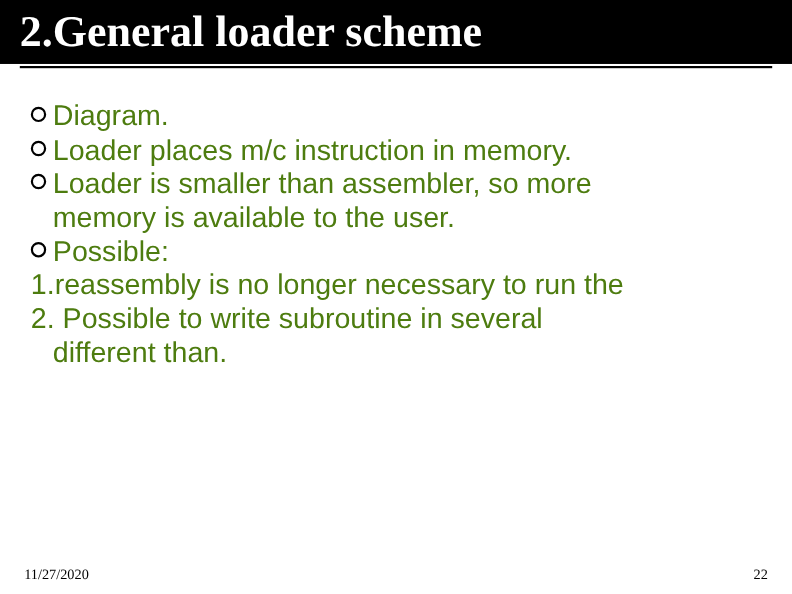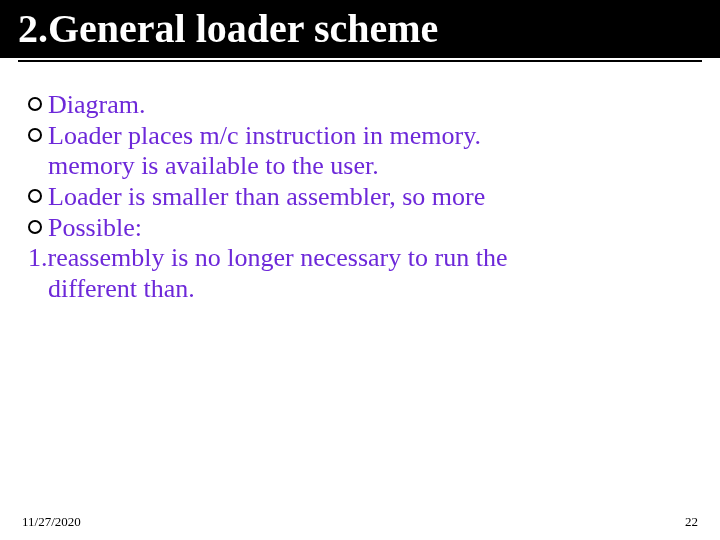--- a/index.html
+++ b/index.html
@@ -1,21 +1,21 @@
 <!DOCTYPE html>
 <html><head>
 <meta charset="utf-8">
 <style>
   * { margin: 0; padding: 0; box-sizing: border-box; }
   html, body { width: 720px; height: 540px; background: #fff; font-family: Georgia, "Times New Roman", serif; overflow: hidden; }
   .slide { width: 720px; height: 540px; position: relative; background: #fff; }
   .title-band { background: #000; color: #fff; padding: 8px 18px 6px 18px; border-bottom: 2px solid #000; }
   .title-band h1 { font-family: "Times New Roman", Georgia, serif; font-weight: 700; font-size: 40px; line-height: 1.05; }
   .rule { height: 2px; background: #000; margin: 2px 18px 0 18px; }
-  .content { padding: 28px 28px 0 28px; font-family: Liberation Serif, serif; font-size: 26px; line-height: 1.18; color: #6d28d9; }
+  .content { padding: 28px 28px 0 28px; font-family: Liberation Sans, sans-serif; font-size: 26px; line-height: 1.18; color: #4d7c0f; }
   .row { display: flex; align-items: flex-start; }
   .bullet-circle { display: inline-block; width: 14px; min-width: 14px; height: 14px; border: 2px solid #000; border-radius: 50%; margin-top: 7px; margin-right: 6px; flex: 0 0 auto; }
   .item-text { flex: 1 1 auto; }
   .indent-cont { padding-left: 20px; }
   .noindent { padding-left: 0; }
   .footer { position: absolute; left: 0; right: 0; bottom: 10px; display: flex; justify-content: space-between; padding: 0 22px; font-family: Liberation Serif, serif; font-size: 13px; color: #000; }
 </style>
 </head>
 <body>
 <div class="slide">
@@ -30,37 +30,40 @@
     <div class="row">
       <span class="bullet-circle"></span>
       <span class="item-text">Diagram.</span>
     </div>
 
     <div class="row">
       <span class="bullet-circle"></span>
       <span class="item-text">Loader places m/c instruction in memory.</span>
     </div>
 
-    <div class="row indent-cont">
-      <span class="item-text">memory is available to the user.</span>
-    </div>
     <div class="row">
       <span class="bullet-circle"></span>
       <span class="item-text">Loader is smaller than assembler, so more</span>
+    </div>
+    <div class="row indent-cont">
+      <span class="item-text">memory is available to the user.</span>
     </div>
 
     <div class="row">
       <span class="bullet-circle"></span>
       <span class="item-text">Possible:</span>
     </div>
 
     <div class="row noindent">
       <span class="item-text">1.reassembly is no longer necessary to run the</span>
     </div>
 
+    <div class="row noindent">
+      <span class="item-text">2. Possible to write subroutine in several</span>
+    </div>
     <div class="row indent-cont">
       <span class="item-text">different than.</span>
     </div>
 
   </div>
 
   <div class="footer">
     <span>11/27/2020</span>
     <span>22</span>
   </div>

